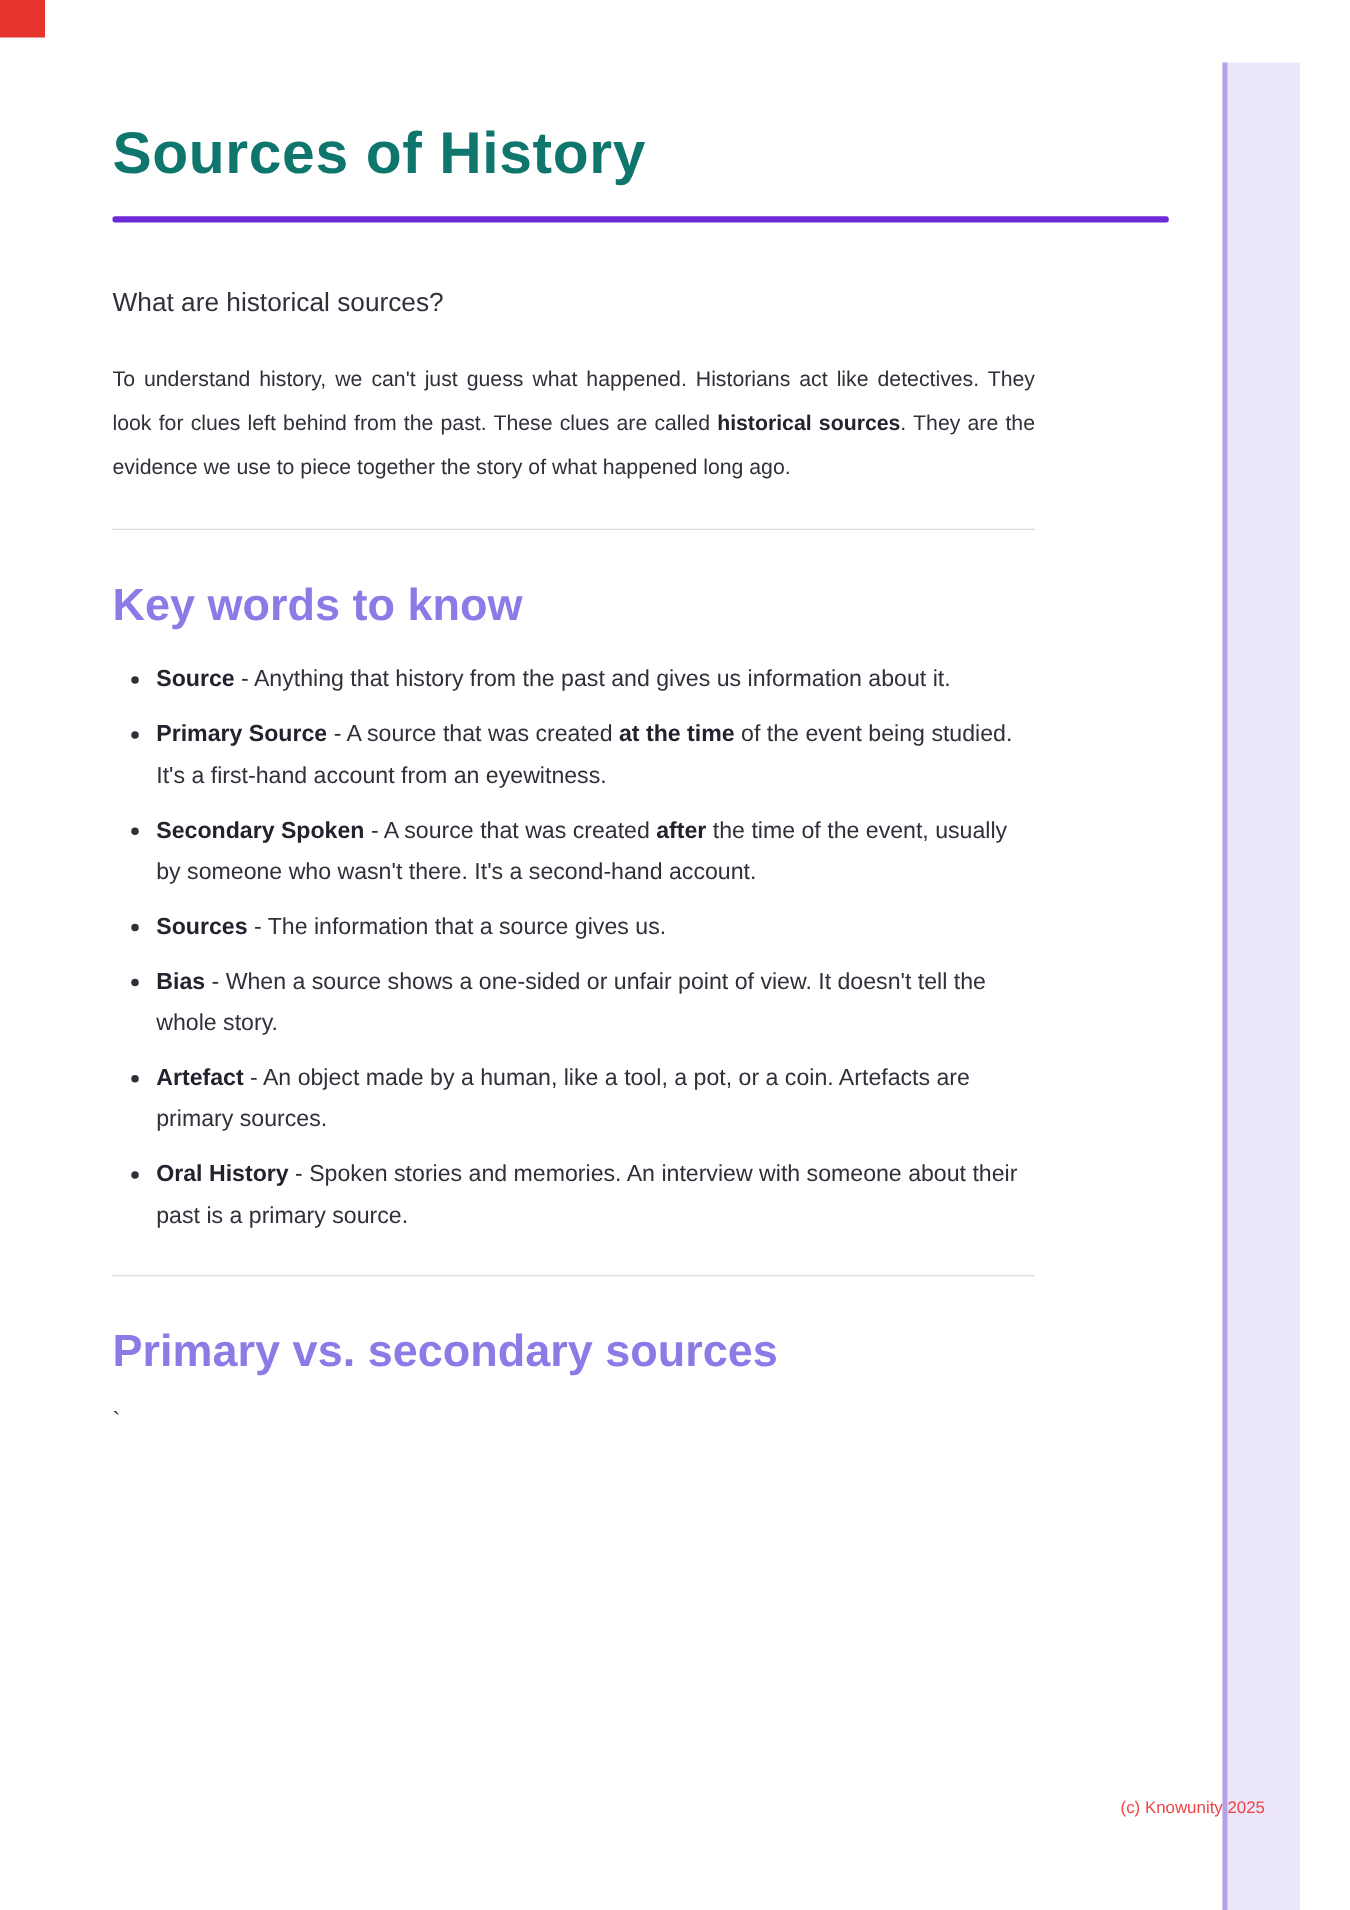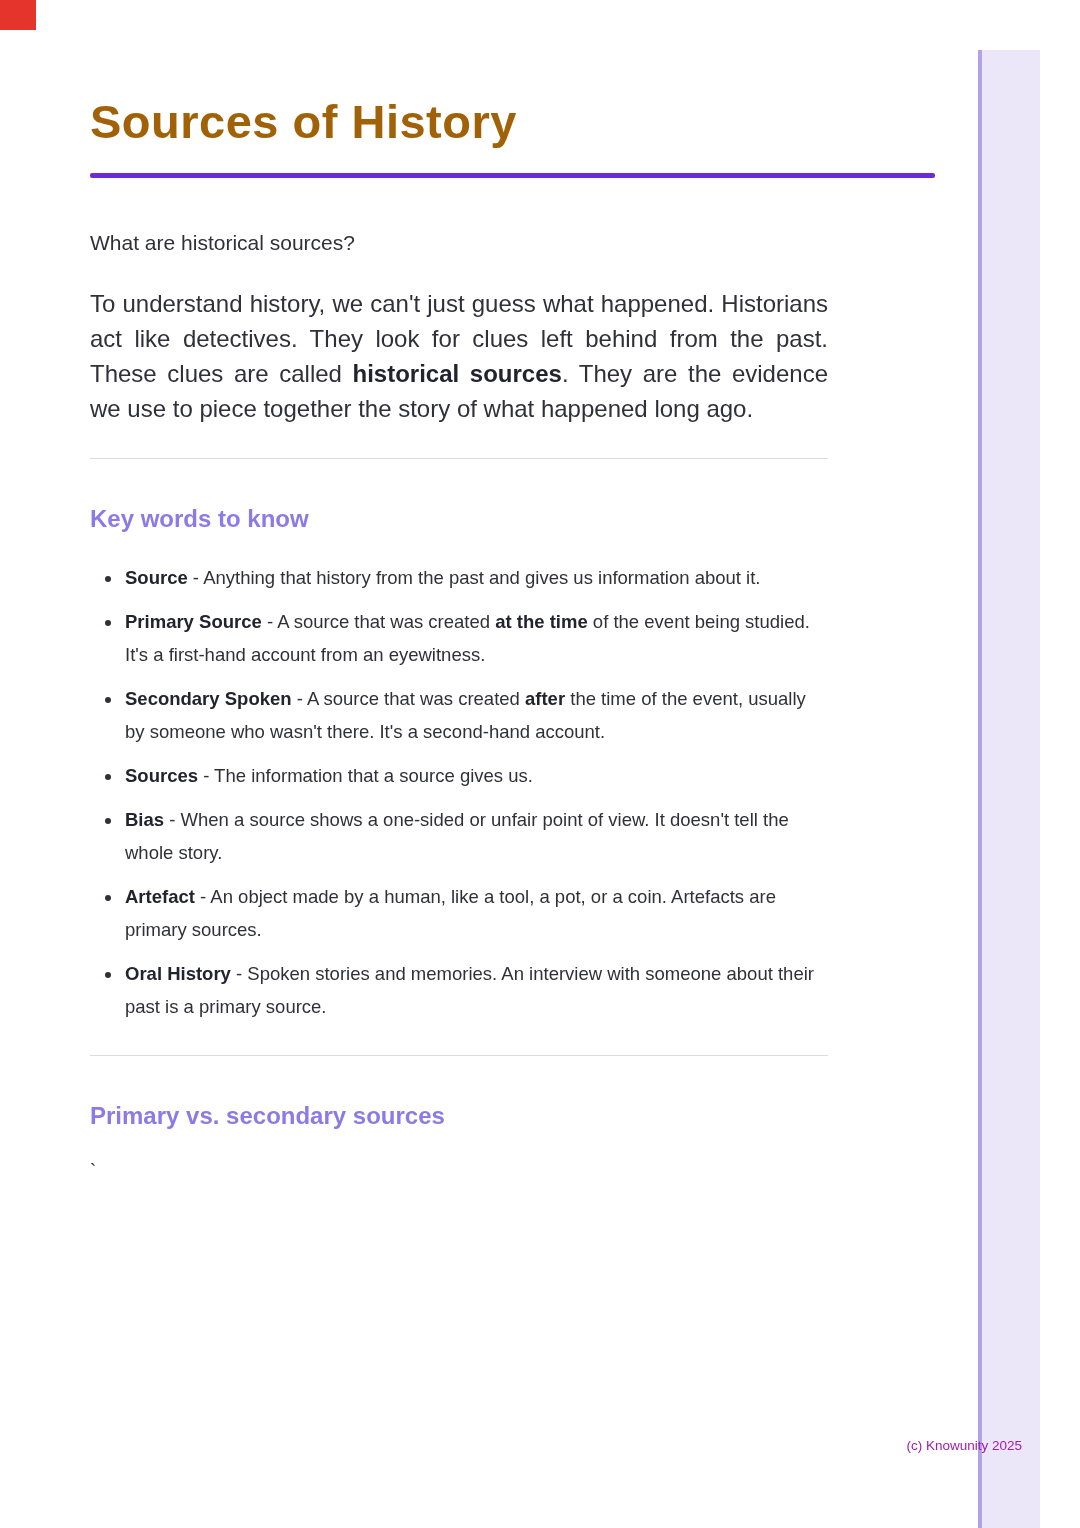--- a/index.html
+++ b/index.html
@@ -24,51 +24,51 @@
   }
   .content {
     position: absolute; left: 90px; top: 0;
     width: 845px;
   }
   h1.page-title {
     margin-top: 94px;
     font-size: 47px;
     font-weight: 800;
     letter-spacing: 0.5px;
-    color: #a16207;
+    color: #0f766e;
     line-height: 56px;
   }
   .title-rule {
     width: 100%; height: 5px;
     background: #6d2ad8;
     margin-top: 23px;
     border-radius: 2px;
   }
   .text-col { width: 738px; }
   p.question {
     margin-top: 52px;
     font-size: 21px;
     line-height: 26px;
   }
   p.body {
     margin-top: 30px;
-    font-size: 24px;
+    font-size: 17px;
     line-height: 35px;
   }
   .just { text-align: justify; }
   .b { font-weight: 700; color: #232330; }
   hr.divider {
     border: none;
     border-top: 1px solid #dcdcdf;
     width: 738px;
     margin-top: 32px;
   }
   h2.section-heading {
     margin-top: 44px;
-    font-size: 24px;
+    font-size: 36px;
     font-weight: 700;
     color: #8c7ae6;
     line-height: 32px;
   }
   ul.keywords {
     margin-top: 26px;
     width: 730px;
     padding-left: 33px;
     list-style: disc outside;
   }
@@ -78,23 +78,23 @@
     margin-bottom: 11px;
     padding-left: 2px;
   }
   p.stray {
     margin-top: 26px;
     font-size: 18.5px;
     line-height: 26px;
   }
   .footer {
     position: absolute;
-    top: 1438px; right: 58px;
+    top: 1438px; right: 68px;
     font-size: 13.5px;
-    color: #a21caf;
+    color: #ef4444;
     z-index: 2;
   }
 </style>
 </head>
 <body>
 
 <div class="red-strip"></div>
 <div class="side-panel"></div>
 
 <div class="content">

